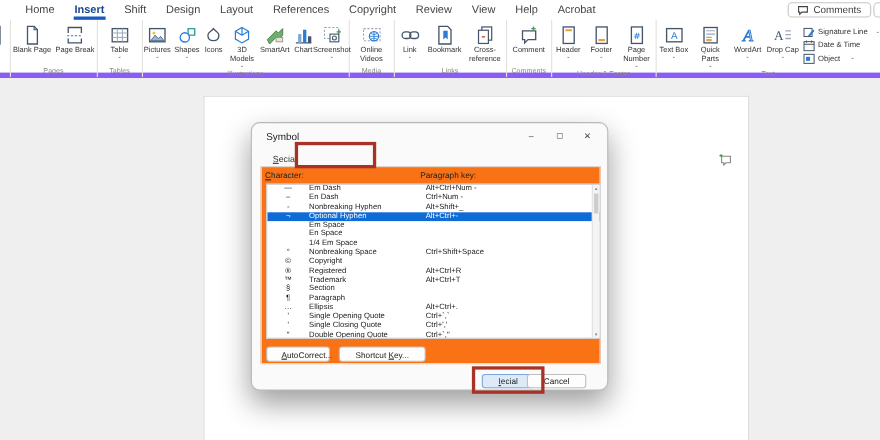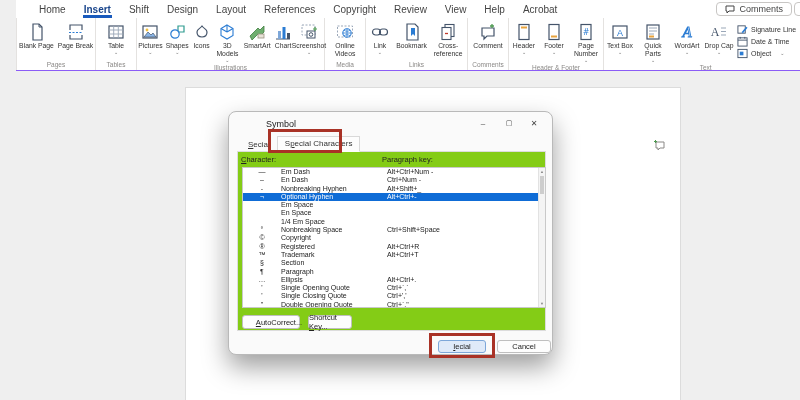--- a/index.html
+++ b/index.html
@@ -3,21 +3,21 @@
 <meta charset="utf-8">
 <style>
   * { margin:0; padding:0; box-sizing:border-box; }
   html,body { background:#fff; }
   .screen {
     position:relative; width:800px; height:400px; overflow:hidden;
     font-family:"Liberation Sans","DejaVu Sans",sans-serif; color:#262626;
     background:#efefef;
   }
   
-  .ribbon { position:absolute; top:0; left:16px; right:0; height:71px; background:#fff; border-bottom:1px solid #8b5cf6; }
+  .ribbon { position:absolute; top:0; left:0; right:0; height:71px; background:#fff; border-bottom:5px solid #8b5cf6; }
   .tabrow { display:flex; align-items:center; height:18px; padding-left:14px; font-size:10px; color:#444; }
   .rtab { padding:2px 9px; cursor:pointer; white-space:nowrap; }
   .rtab.active { color:#19458c; font-weight:bold; position:relative; }
   .rtab.active::after { content:""; position:absolute; left:8px; right:8px; bottom:-1px; height:2.5px; background:#185abd; }
   .comments-btn { margin-left:auto; margin-right:8px; display:flex; align-items:center; gap:4px;
     border:1px solid #c8c6c4; border-radius:4px; padding:1px 8px; font-size:9px; background:#fff; cursor:pointer; }
   .edge-sliver { position:absolute; right:-10px; top:2px; width:16px; height:14px; border:1px solid #c8c6c4; border-radius:4px; background:#fff; }
   .ribbon-body { display:flex; height:52px; align-items:stretch; }
   .rgroup { display:flex; flex-direction:column; border-right:1px solid #e4e2e0; padding-top:2px; }
   .rgroup:last-child { border-right:none; }
@@ -31,45 +31,45 @@
   .stackitem { display:flex; align-items:center; gap:3px; font-size:7px; color:#333; cursor:pointer; white-space:nowrap; }
   .clipgroup { overflow:hidden; }
   svg { display:block; }
   
   .doc { position:absolute; top:71px; left:0; right:0; bottom:0; background:#efefef; }
   .page { position:absolute; left:185px; top:16px; width:496px; bottom:0; background:#fff; border:1px solid #dcdcdc; border-bottom:none; }
   .anchor-ic { position:absolute; left:653px; top:68px; }
   
   .dlg { position:absolute; left:228px; top:40px; width:325px; height:244px; background:#fafafa;
     border:1px solid #b9b9b9; border-radius:8px; box-shadow:0 12px 26px rgba(0,0,0,.38); font-size:8px; }
-  .dlg-title { position:absolute; left:13px; top:7px; font-size:9px; color:#1a1a1a;margin-left:24px; }
+  .dlg-title { position:absolute; left:13px; top:7px; font-size:9px; color:#1a1a1a; }
   .winbtn { position:absolute; top:4px; width:18px; height:14px; display:flex; align-items:center; justify-content:center;
     color:#444; font-size:8px; cursor:pointer; }
   .wb-min { right:60px; } .wb-max { right:34px; font-size:7px; } .wb-close { right:9px; }
   .dtabs { position:absolute; left:12px; top:23px; display:flex; align-items:flex-end; height:17px; z-index:2; }
   .dtab { padding:2px 7px 3px; color:#333; cursor:pointer; }
   .dtab.sel { background:#fdfdfd; border:1px solid #d9d9d9; border-bottom:1px solid #fdfdfd; }
   .u { text-decoration:underline; }
-  .panel { position:absolute; left:8px; right:6px; top:39px; height:180px; border:1px solid #dcdcdc; background:#84cc16; }
+  .panel { position:absolute; left:8px; right:6px; top:39px; height:180px; border:1px solid #dcdcdc; background:#f97316; }
   .collabel { position:absolute; top:3px; font-size:7.5px; color:#222; }
   .cl-char { left:3px; } .cl-key { left:144px; }
   .listbox { position:absolute; left:4px; top:15px; width:304px; height:141px; border:1px solid #c9c9c9; background:#fff; overflow:hidden; }
   .lrow { display:grid; grid-template-columns:38px 106px 1fr; height:8.3px; line-height:8.3px; font-size:7px; color:#1a1a1a; cursor:default; }
   .lrow .c-char { text-align:center; }
   .lrow.sel { background:#0f6cd6; color:#fff; }
   .sbar { position:absolute; right:0; top:0; bottom:0; width:7px; background:#f4f4f4; border-left:1px solid #e2e2e2; }
   .sthumb { position:absolute; left:1px; right:1px; top:8px; height:18px; background:#cdcdcd; }
   .sarrow { position:absolute; left:0; right:0; text-align:center; font-size:4px; color:#888; }
   .sa-up { top:1px; } .sa-dn { bottom:1px; }
   .smallbtn { position:absolute; height:14px; border:1px solid #bfbfbf; border-radius:3px; background:#fdfdfd;
     font-size:7.5px; display:flex; align-items:center; justify-content:center; cursor:pointer; color:#222; }
   .b-auto { left:4px; top:163px; width:58px;padding-left:16px; }
-  .b-skey { left:70px; top:163px; width:44px; }
+  .b-skey { left:70px; top:163px; width:79px; }
   .b-insert { left:209px; top:228px; width:48px; height:13px; background:#dfeaf9; border-color:#7da7d9; }
-  .b-cancel { left:268px; top:228px; width:54px; height:13px; }
+  .b-cancel { left:250px; top:228px; width:54px; height:13px; }
   .redbox { position:absolute; border:3px solid #a93226; pointer-events:none; z-index:5; }
   .rb-tab { left:39px; top:17px; width:74px; height:24px; }
   .rb-insert { left:200px; top:221px; width:66px; height:25px; }
 </style>
 </head>
 <body>
 
 <div class="screen">
 
   <div class="ribbon">
@@ -413,21 +413,20 @@
       </svg>
 
     <div class="dlg">
       <div class="dlg-title">Symbol</div>
       <div class="winbtn wb-min">–</div>
       <div class="winbtn wb-max">▢</div>
       <div class="winbtn wb-close">✕</div>
 
       <div class="dtabs">
         <span class="dtab"><span class="u">S</span><span>ecial</span></span>
-        <span class="dtab sel"><span>S</span><span class="u">p</span><span>ecial Characters</span></span>
       </div>
       <div class="redbox rb-tab"></div>
 
       <div class="panel">
         <span class="collabel cl-char"><span class="u">C</span><span>haracter:</span></span>
         <span class="collabel cl-key">Paragraph key:</span>
 
         <div class="listbox">
           <div id="rows-host">
   <div class="lrow">

